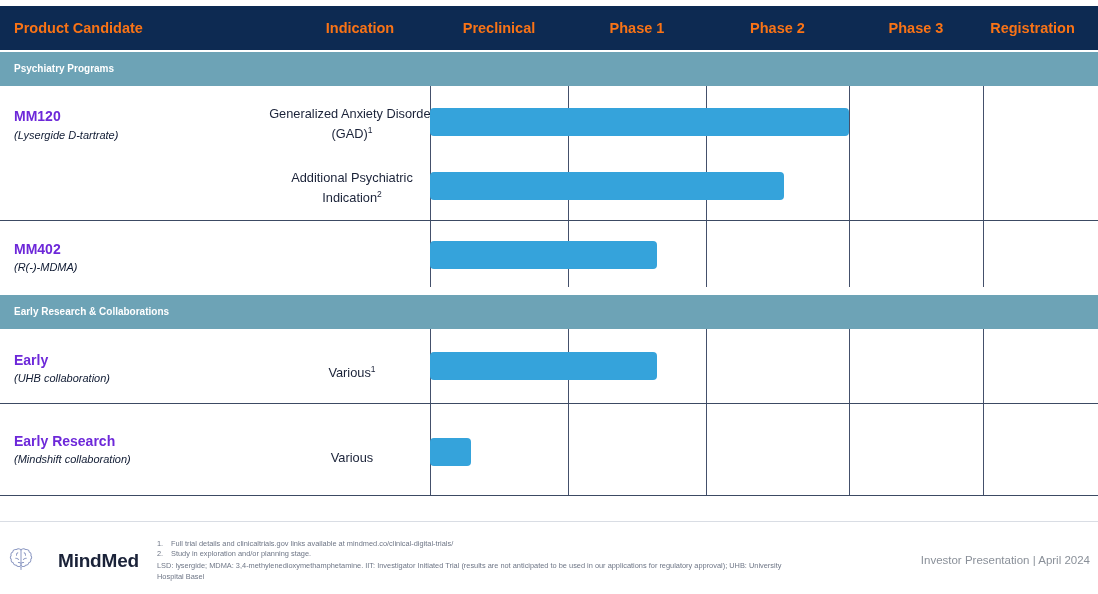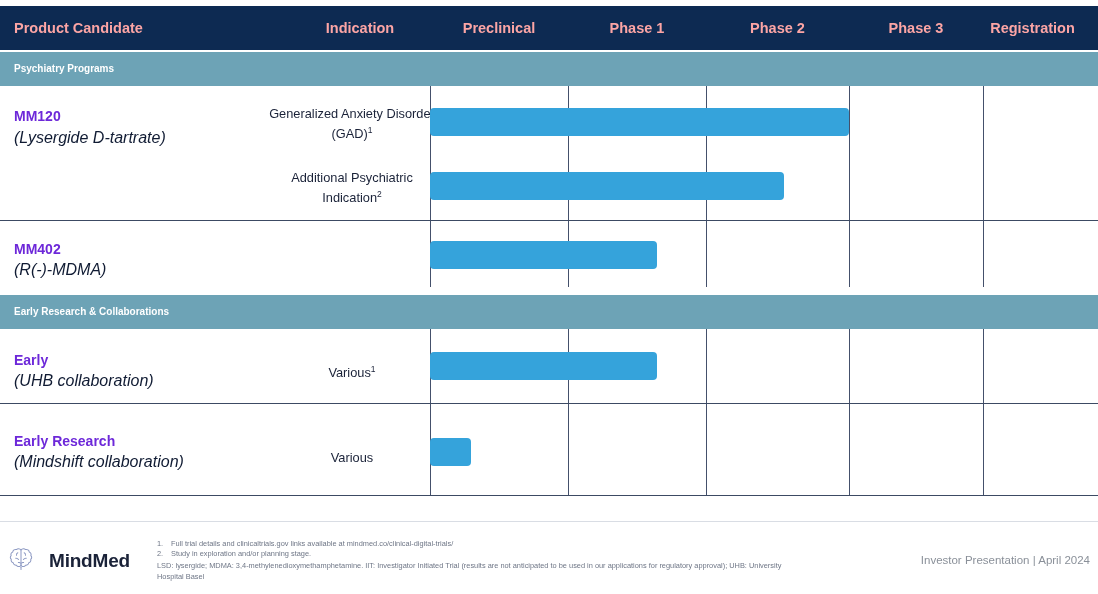--- a/index.html
+++ b/index.html
@@ -24,21 +24,21 @@
     position: absolute;
     left: 0; top: 6px;
     width: 1098px; height: 44px;
     background: #0D2A52;
   }
   .th {
     position: absolute;
     top: 0;
     height: 44px;
     line-height: 44px;
-    color: #fca5a5;
+    color: #f97316;
     font-size: 14.5px;
     font-weight: bold;
     white-space: nowrap;
   }
   .th.left { left: 14px; text-align: left; }
   .th.center { text-align: center; }
 
   
   .band {
     position: absolute;
@@ -76,21 +76,21 @@
     position: absolute;
     left: 14px;
     font-size: 14px;
     font-weight: bold;
     color: #6d28d9;
     white-space: nowrap;
   }
   .prod-sub {
     position: absolute;
     left: 14px;
-    font-size: 16px;
+    font-size: 11px;
     font-style: italic;
     color: #101B33;
     white-space: nowrap;
   }
   .indication {
     position: absolute;
     width: 170px;
     text-align: center;
     font-size: 12.8px;
     color: #1A2238;
@@ -111,21 +111,21 @@
     position: absolute;
     left: 0; top: 521px;
     width: 1098px; height: 1px;
     background: #D9DDE4;
   }
   .logo-wrap {
     position: absolute;
     left: 6px; top: 544px;
     display: flex;
     align-items: center;
-    gap: 13px;
+    gap: 22px;
   }
   .logo-text {
     font-size: 19px;
     font-weight: bold;
     color: #1A2238;
     letter-spacing: -0.2px;
   }
   .fn-list {
     position: absolute;
     left: 157px; top: 539px;

